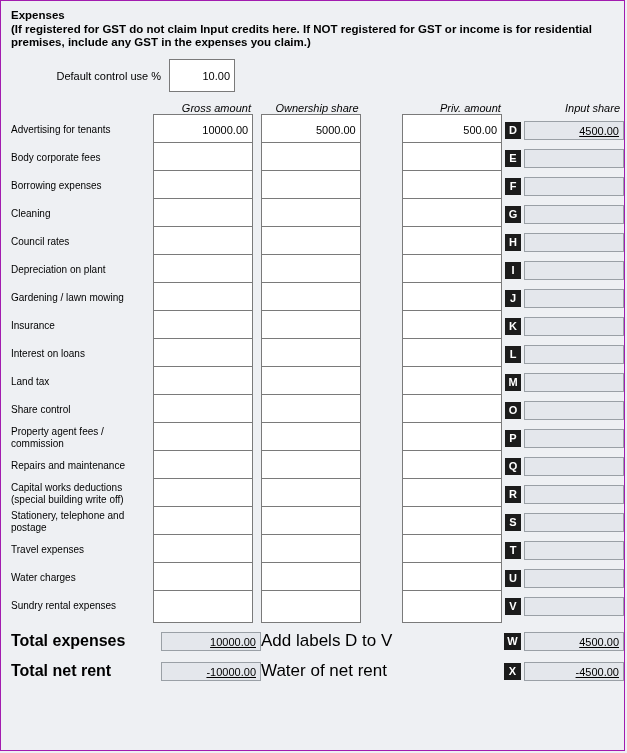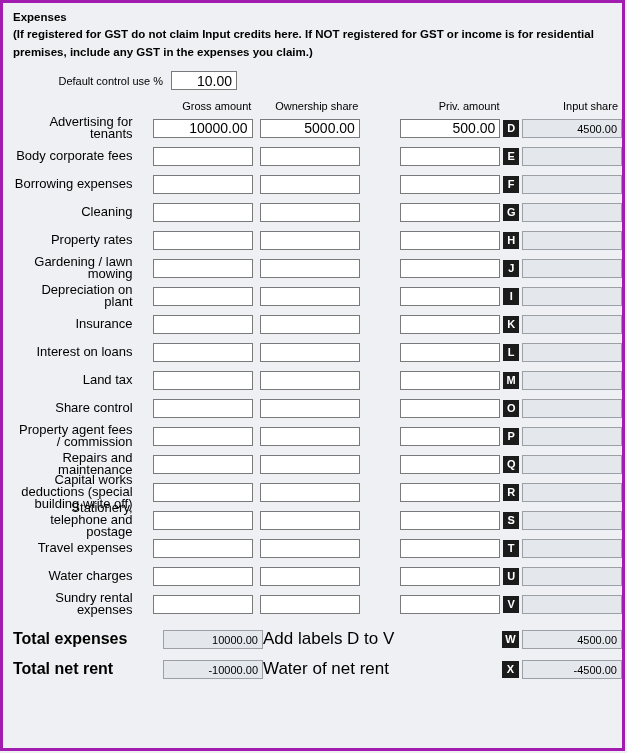--- a/index.html
+++ b/index.html
@@ -12,76 +12,78 @@
     background: #eef0f3;
     font-family: "Liberation Sans", sans-serif;
     font-size: 11px;
     color: #000;
     overflow: hidden;
   }
   .panel {
     position: relative;
     width: 625px;
     height: 751px;
-    border: 3px solid #a21caf;
+    border: 1px solid #a21caf;
     background: #eef0f3;
     box-sizing: border-box;
   }
   .header {
     padding: 8px 10px 2px 10px;
   }
   .header .title {
     font-weight: bold;
     font-size: 11.5px;
     margin-bottom: 2px;
   }
   .header .note {
     font-weight: bold;
     font-size: 11.5px;
-    line-height: 18px;
+    line-height: 13px;
   }
   .private-use-row {
     display: flex;
     align-items: center;
     margin-top: 8px;
     padding-left: 10px;
   }
   .private-use-label {
     width: 150px;
     text-align: right;
     padding-right: 8px;
     font-size: 11px;
   }
   input.num {
     box-sizing: border-box;
-    height: 19px;
+    height: 33px;
     border: 1px solid #7a7a7a;
     background: #ffffff;
     text-align: right;
     font-family: "Liberation Sans", sans-serif;
-    font-size: 14px;
+    font-size: 11px;
     padding: 0 4px;
     color: #000;
   }
   .readonly {
     box-sizing: border-box;
     height: 19px;
     border: 1px solid #9aa0a6;
     background: #e4e7ec;
     text-align: right;
     font-size: 11px;
     padding: 1px 4px 0 4px;
     line-height: 17px;
     color: #000;
+    text-decoration: underline;
   }
   .col-heads {
     display: flex;
     margin-top: 10px;
     padding-left: 10px;
     font-size: 11px;
+    font-style: italic;
   }
   .ch-label { width: 150px; }
   .ch {
     text-align: right;
     padding-right: 4px;
   }
   .w-gross { width: 100px; }
   .w-own { width: 100px; }
   .w-priv { width: 100px; }
   .w-your { width: 100px; }
@@ -91,24 +93,24 @@
     margin-top: 2px;
     padding-left: 10px;
   }
   .row {
     display: flex;
     align-items: center;
     height: 28px;
   }
   .row .rlabel {
     width: 150px;
-    text-align: right;
+    text-align: left;
     padding-right: 20px;
     box-sizing: border-box;
-    font-size: 13px;
+    font-size: 10px;
     line-height: 12px;
   }
   .row .cell { width: 100px; }
   .row .cell input.num,
   .row .cell .readonly { width: 100px; }
   .letter {
     width: 17px;
     height: 17px;
     background: #1b1b1b;
     color: #fff;
@@ -214,51 +216,51 @@
         <div class="spacer-gap"></div>
         <div class="cell"><input class="num" value="" style=""></div>
         <div class="mid-gap"></div>
         <div class="cell"><input class="num" value="" style=""></div>
         <div class="letter">G</div>
         <div class="cell">
           <div class="readonly"></div>
         </div>
       </div>
       <div class="row">
-        <div class="rlabel">Property rates</div>
+        <div class="rlabel">Council rates</div>
         <div class="cell"><input class="num" value="" style=""></div>
         <div class="spacer-gap"></div>
         <div class="cell"><input class="num" value="" style=""></div>
         <div class="mid-gap"></div>
         <div class="cell"><input class="num" value="" style=""></div>
         <div class="letter">H</div>
         <div class="cell">
           <div class="readonly"></div>
         </div>
       </div>
       <div class="row">
+        <div class="rlabel">Depreciation on plant</div>
+        <div class="cell"><input class="num" value="" style=""></div>
+        <div class="spacer-gap"></div>
+        <div class="cell"><input class="num" value="" style=""></div>
+        <div class="mid-gap"></div>
+        <div class="cell"><input class="num" value="" style=""></div>
+        <div class="letter">I</div>
+        <div class="cell">
+          <div class="readonly"></div>
+        </div>
+      </div>
+      <div class="row">
         <div class="rlabel">Gardening / lawn mowing</div>
         <div class="cell"><input class="num" value="" style=""></div>
         <div class="spacer-gap"></div>
         <div class="cell"><input class="num" value="" style=""></div>
         <div class="mid-gap"></div>
         <div class="cell"><input class="num" value="" style=""></div>
         <div class="letter">J</div>
-        <div class="cell">
-          <div class="readonly"></div>
-        </div>
-      </div>
-      <div class="row">
-        <div class="rlabel">Depreciation on plant</div>
-        <div class="cell"><input class="num" value="" style=""></div>
-        <div class="spacer-gap"></div>
-        <div class="cell"><input class="num" value="" style=""></div>
-        <div class="mid-gap"></div>
-        <div class="cell"><input class="num" value="" style=""></div>
-        <div class="letter">I</div>
         <div class="cell">
           <div class="readonly"></div>
         </div>
       </div>
       <div class="row">
         <div class="rlabel">Insurance</div>
         <div class="cell"><input class="num" value="" style=""></div>
         <div class="spacer-gap"></div>
         <div class="cell"><input class="num" value="" style=""></div>
         <div class="mid-gap"></div>

